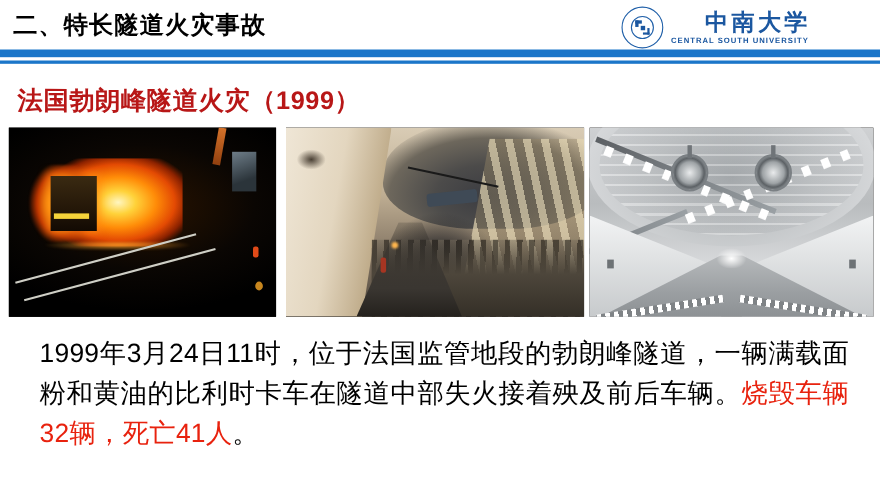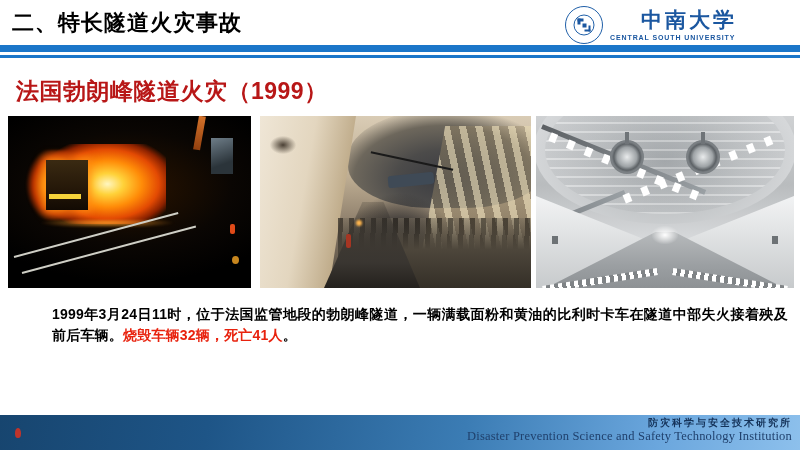--- a/index.html
+++ b/index.html
@@ -368,25 +368,25 @@
     transform: translateX(-50%);
     width: 26px; height: 18px;
     background: radial-gradient(ellipse at 50% 50%, #ffffff 0%, rgba(255,255,255,0) 75%);
   }
   .p3-sign-l { position:absolute; left:16px; bottom:44px; width:6px; height:8px; background:#6d7275; }
   .p3-sign-r { position:absolute; right:16px; bottom:44px; width:6px; height:8px; background:#6d7275; }
 
   
   .body-text {
     position: absolute;
-    left: 52px;
+    left: 36px;
     top: 304px;
     width: 736px;
-    font-size: 14px;
-    font-weight: bold;
+    font-size: 24px;
+    font-weight: normal;
     color: #000000;
     line-height: 1.52;
     letter-spacing: 0.2px;
     text-align: justify;
   }
   .body-text .hl { color: #e8220e; }
 
   
   .footer {
     position: absolute;
@@ -506,21 +506,14 @@
       <div class="p3-sign-l"></div>
       <div class="p3-sign-r"></div>
     </div>
 
   </div>
 
   <div class="body-text">
     <span>1999年3月24日11时，位于法国监管地段的勃朗峰隧道，一辆满载面粉和黄油的比利时卡车在隧道中部失火接着殃及前后车辆。</span><span class="hl">烧毁车辆32辆，死亡41人</span><span>。</span>
   </div>
 
-  <div class="footer">
-    <div class="footer-mark"></div>
-    <div class="footer-brand">
-      <div class="footer-cn">防灾科学与安全技术研究所</div>
-      <div class="footer-en">Disaster Prevention Science and Safety Technology Institution</div>
-    </div>
-  </div>
 
 </div>
 
 </body></html>

